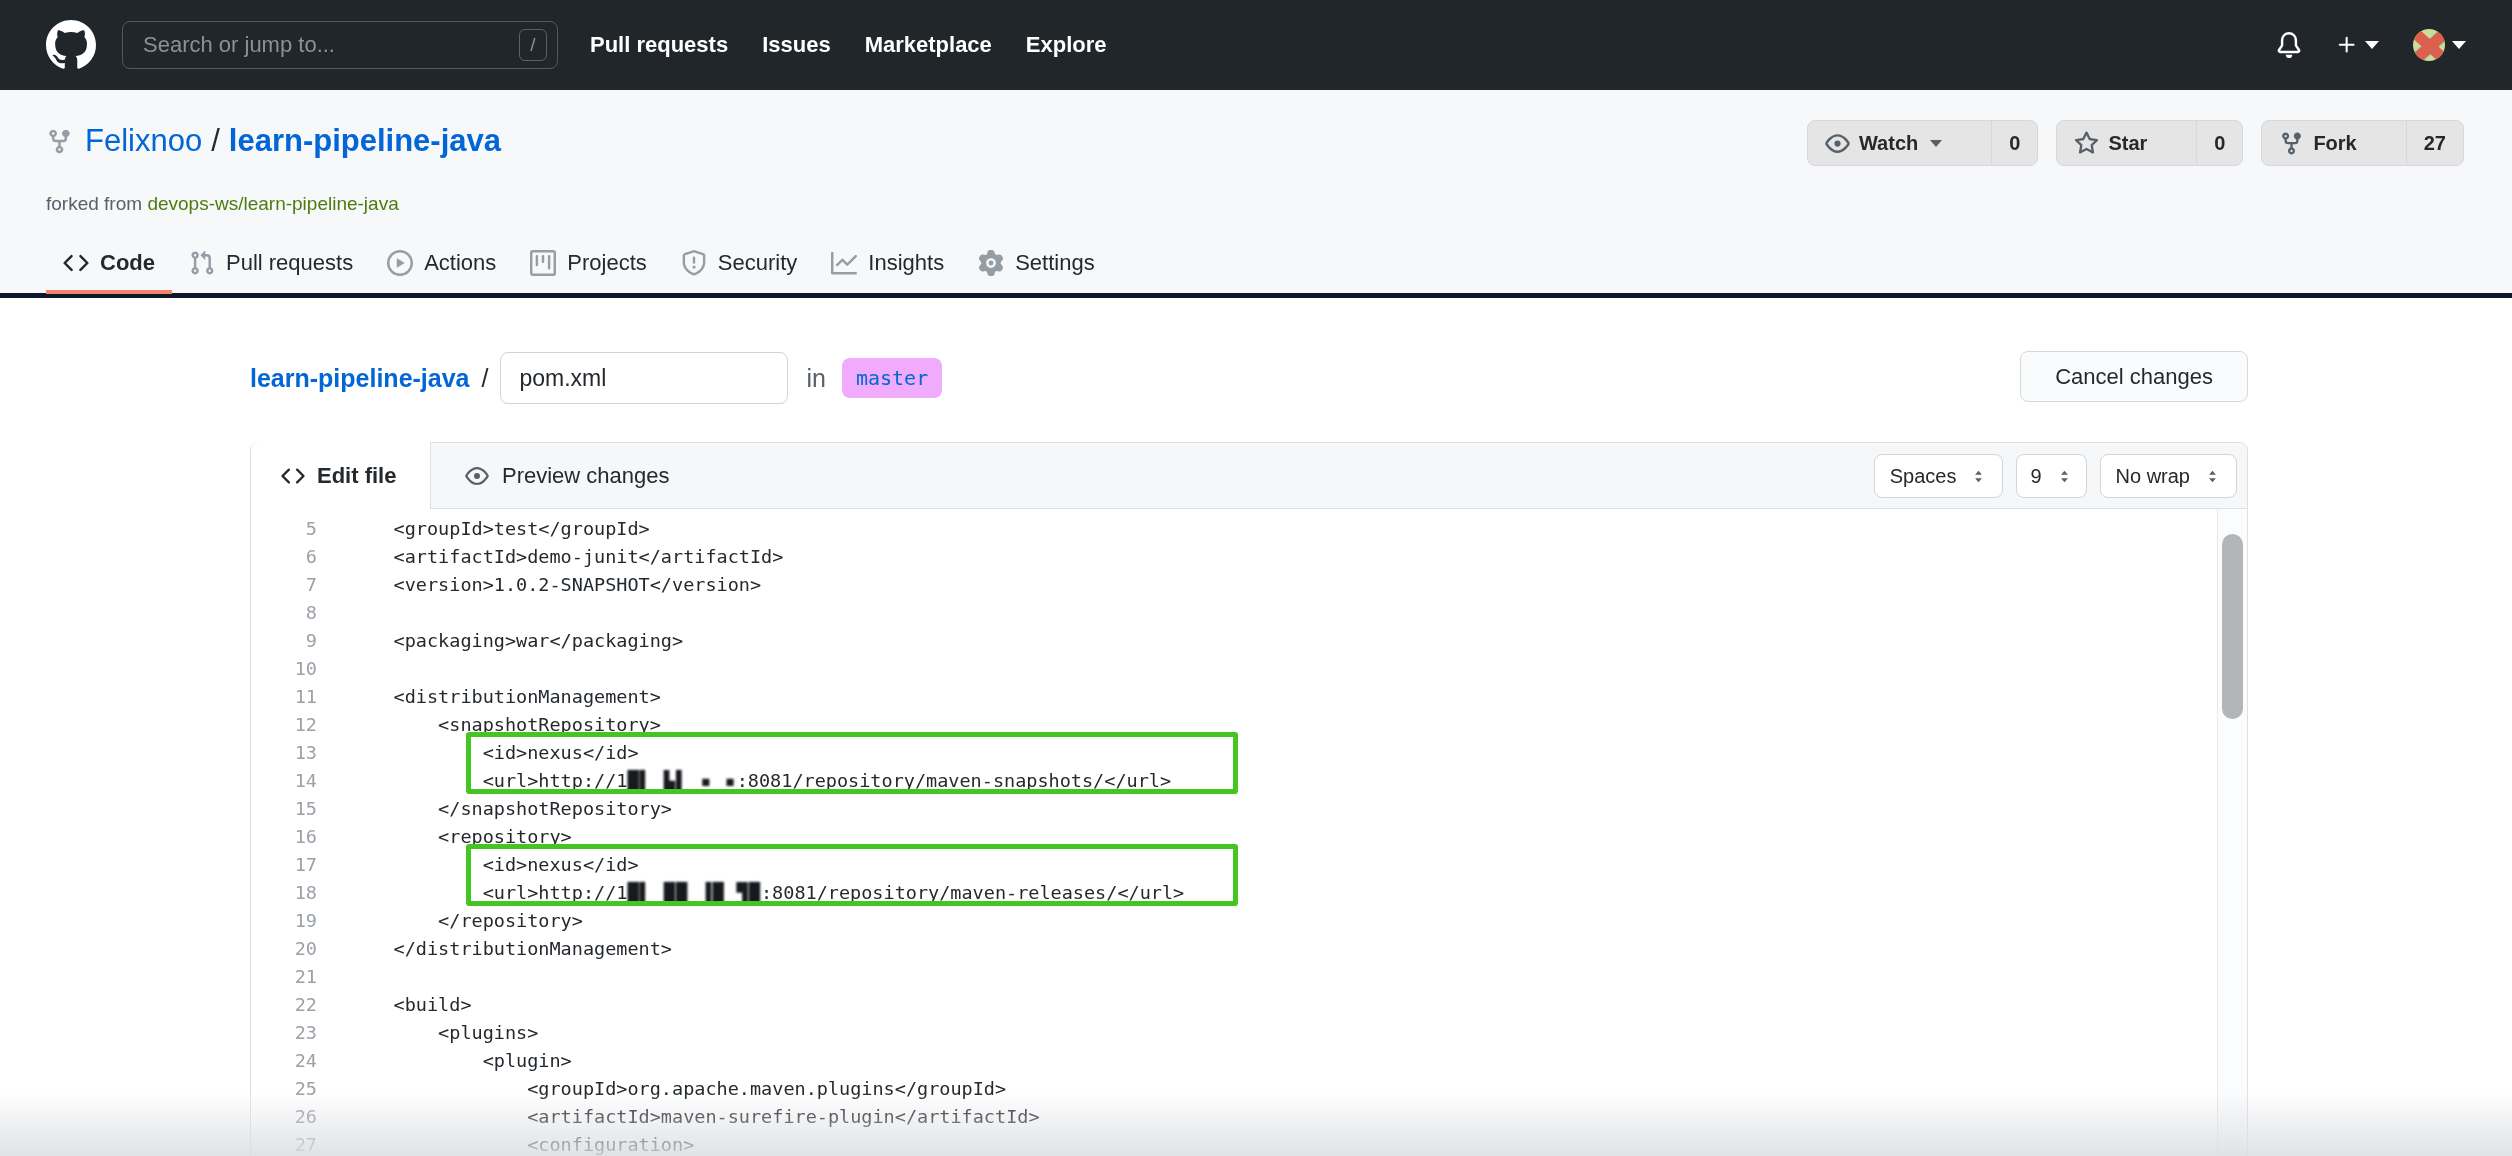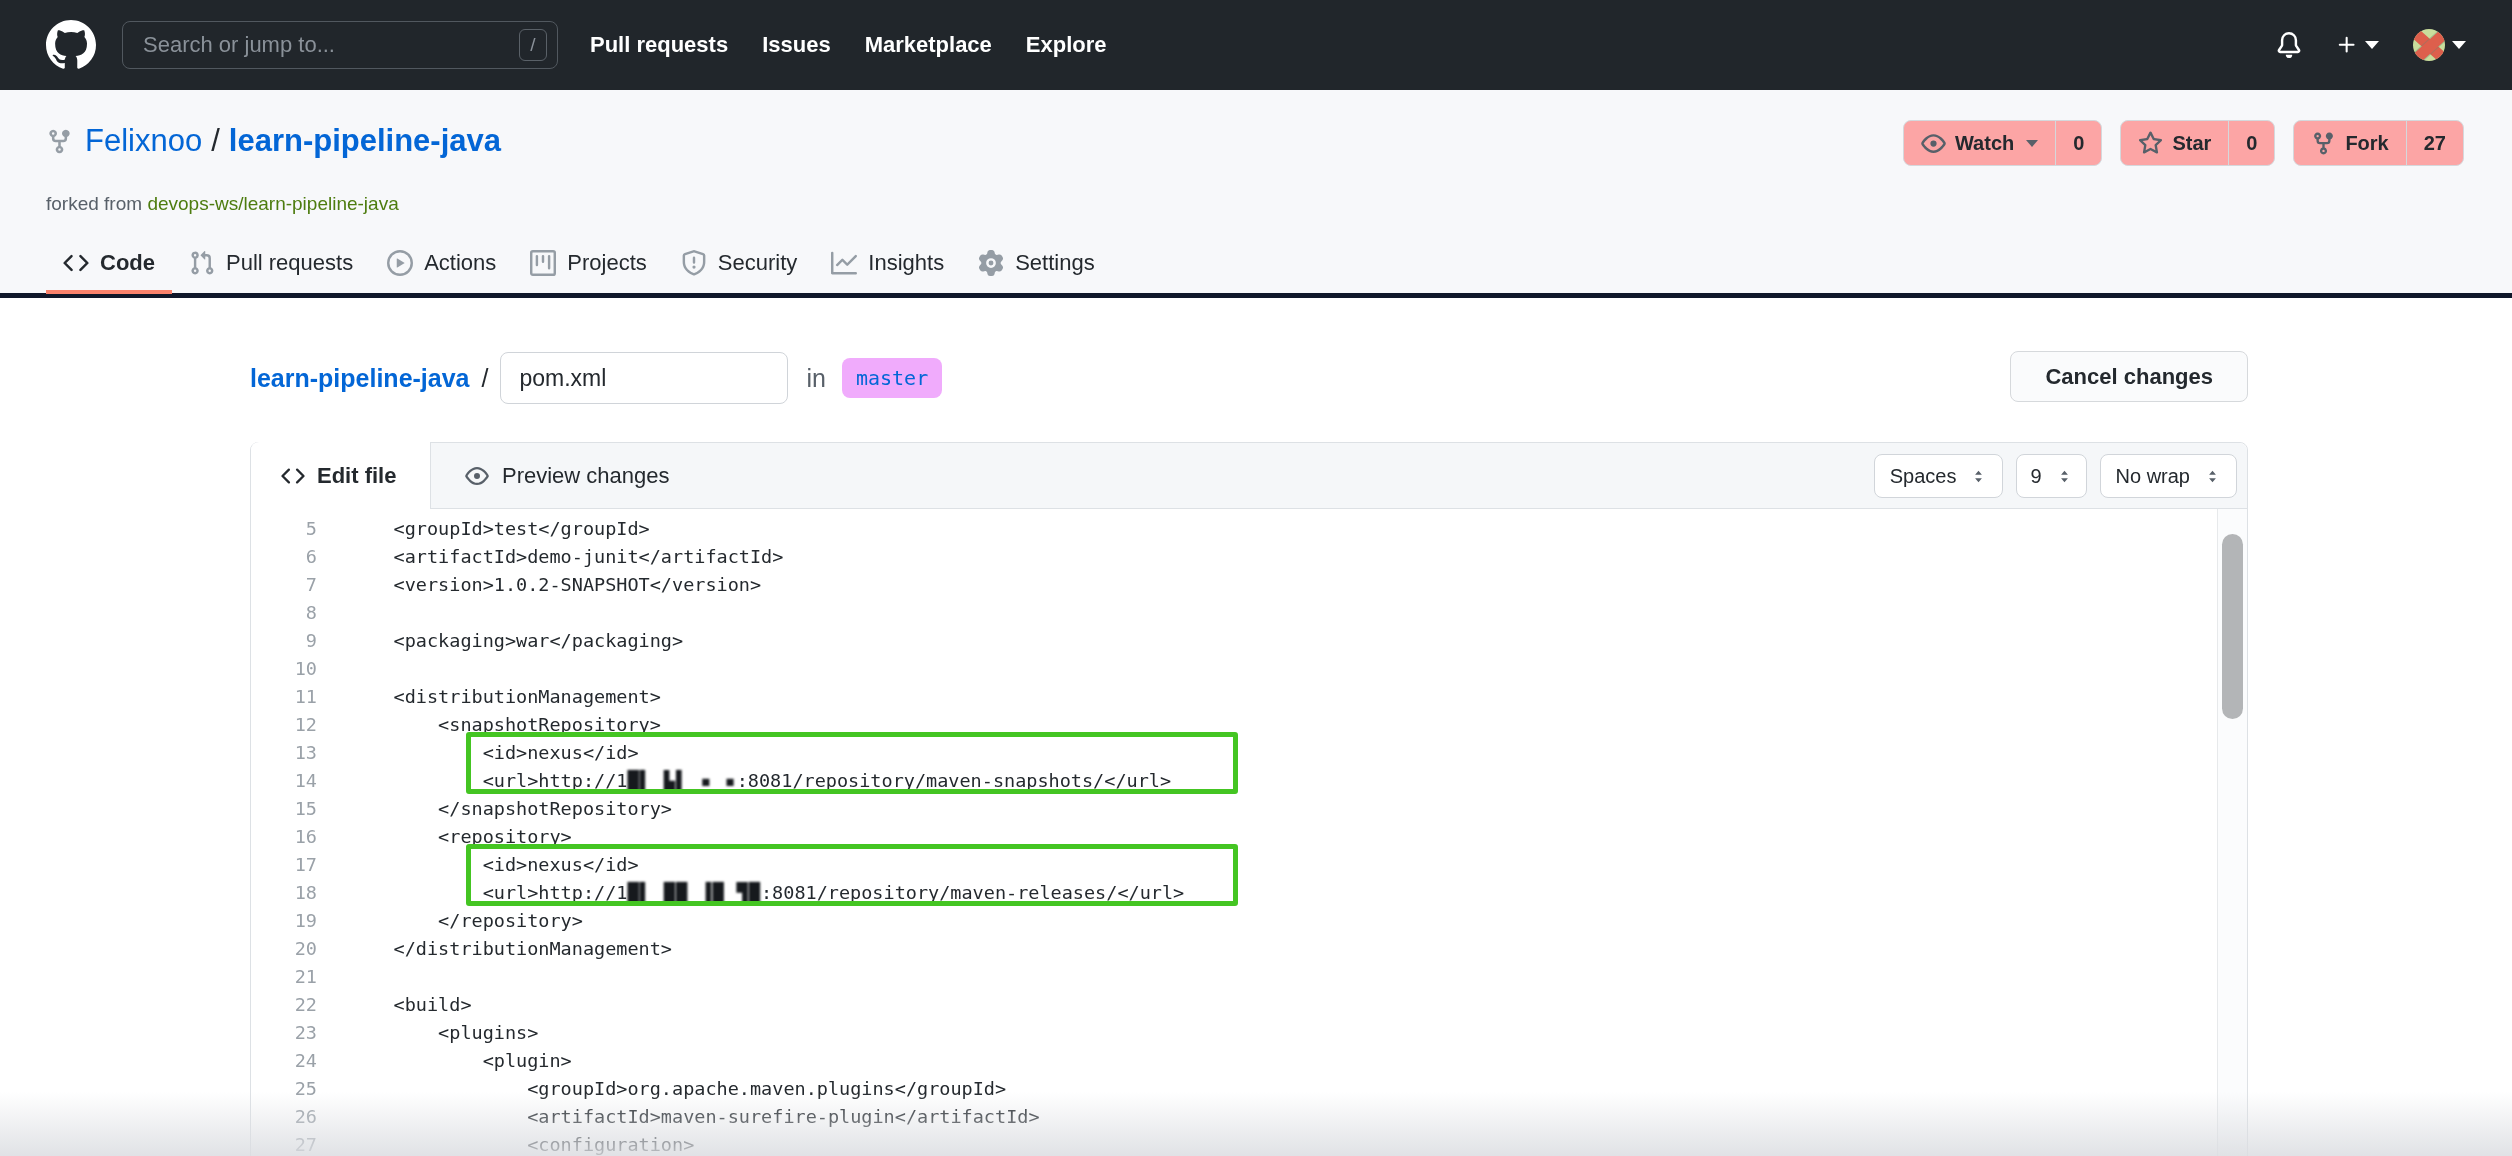--- a/index.html
+++ b/index.html
@@ -36,22 +36,22 @@
                background:#f7f8fa; border-bottom:5px solid #0f172a; }
   .repo-title { position:absolute; left:46px; top:33px; display:flex; align-items:center;
                 font-size:31px; }
   .repo-title .fork-ic { color:#959da5; margin-right:12px; display:flex; }
   .repo-title a { color:#0366d6; text-decoration:none; }
   .repo-title .sep { color:#24292e; margin:0 9px; }
   .repo-title .name { font-weight:700; }
   .forked { position:absolute; left:46px; top:103px; font-size:19px; color:#586069; }
   .forked a { color:#4d7c0f; text-decoration:none; }
   .head-btns { position:absolute; right:48px; top:30px; display:flex; gap:18px; }
-  .cbtn { display:flex; border:1px solid #d5d8dc; border-radius:8px; background:#fca5a5;
-          font-size:20px; font-weight:700; color:#24292e; height:46px; overflow:hidden; }
+  .cbtn { display:flex; border:1px solid #d5d8dc; border-radius:8px; background:#e5e5e5;
+          font-size:20px; font-weight:700; color:#24292e; height:46px; overflow:hidden;gap:32px; }
   .cbtn .main { display:flex; align-items:center; gap:9px; padding:0 17px; }
   .cbtn .main svg { color:#586069; }
   .cbtn .cnt { display:flex; align-items:center; padding:0 17px; border-left:1px solid #d5d8dc; }
   .cbtn .dcaret { width:0; height:0; border-left:6px solid transparent; border-right:6px solid transparent;
                   border-top:7px solid #586069; margin-left:3px; }
   .rtabs { position:absolute; left:46px; bottom:-1px; display:flex; }
   .rtab { display:flex; align-items:center; gap:11px; padding:0 17px; height:58px;
           font-size:22px; color:#24292e; border-bottom:4px solid transparent; cursor:pointer; }
   .rtab svg { color:#959da5; }
   .rtab.active { font-weight:700; border-bottom-color:#f9826c; }
@@ -61,21 +61,21 @@
   .file-nav { position:absolute; left:250px; top:352px; display:flex; align-items:center; height:52px; }
   .file-nav .crumb-repo { color:#0366d6; font-size:25px; font-weight:700; text-decoration:none; }
   .file-nav .csep { font-size:25px; margin:0 12px; }
   .fname { width:288px; height:52px; border:1px solid #d0d4d9; border-radius:8px;
            font-size:23px; font-family:inherit; color:#24292e; padding:0 18px; outline:none; }
   .inlbl { font-size:25px; color:#586069; margin:0 16px 0 18px; }
   .branch { font-family:"DejaVu Sans Mono", monospace; font-size:20px; color:#0366d6;
             background:#f0abfc; border-radius:8px; padding:8px 14px; }
   .cancel-btn { position:absolute; right:264px; top:351px; height:51px; padding:0 34px;
                 background:#fafbfc; border:1px solid #d6d9dc; border-radius:8px;
-                font-size:22px; font-weight:700; color:#24292e; font-family:inherit; cursor:pointer; }
+                font-size:22px; font-weight:400; color:#24292e; font-family:inherit; cursor:pointer; }
 
   
   .editor { position:absolute; left:250px; top:442px; width:1998px; height:716px;
             border:1px solid #dde1e5; border-radius:8px 8px 0 0; background:#fff; }
   .estrip { position:absolute; left:0; top:0; right:0; height:66px; background:#f5f7f9;
             border-bottom:1px solid #dde1e5; border-radius:8px 8px 0 0; display:flex; align-items:center; }
   .efile-tab { position:relative; z-index:2; width:180px; height:67px; background:#fff;
                border-right:1px solid #dde1e5; border-top-left-radius:8px;
                display:flex; align-items:center; gap:12px; padding-left:30px;
                font-size:22px; font-weight:700; cursor:pointer; }

